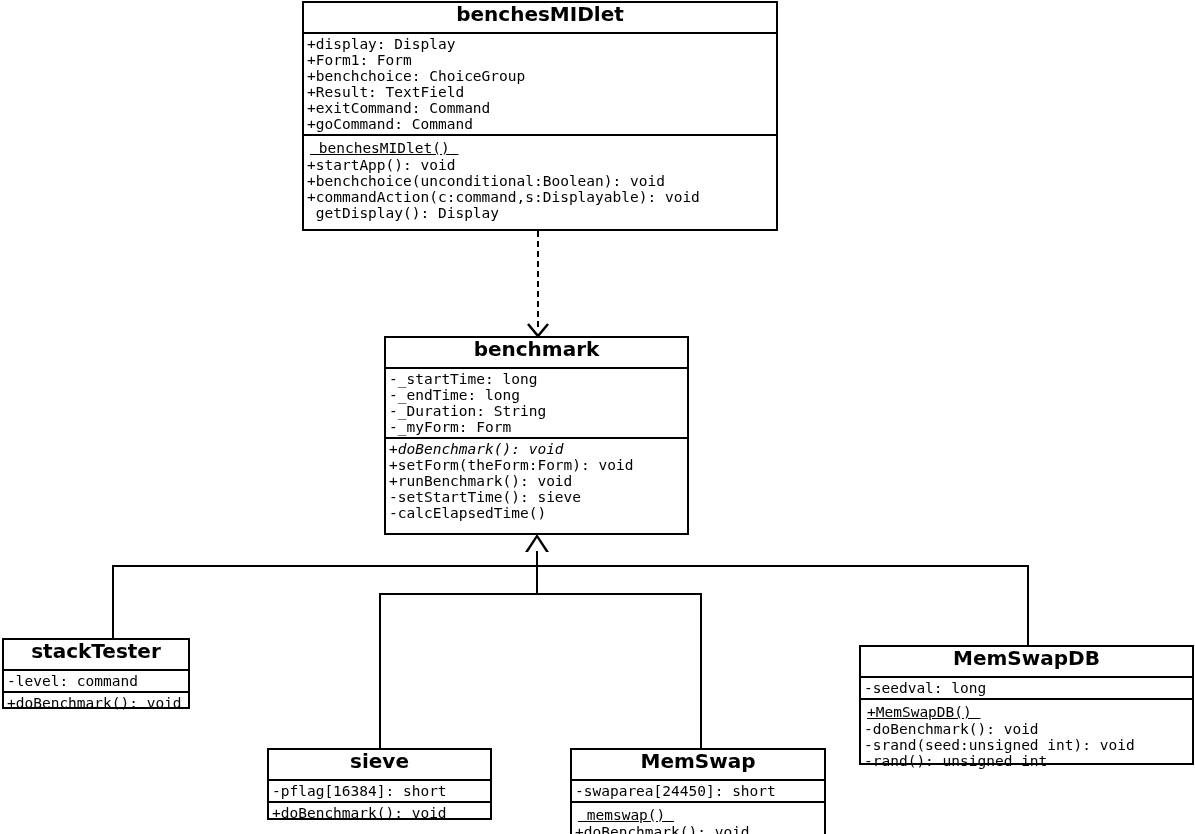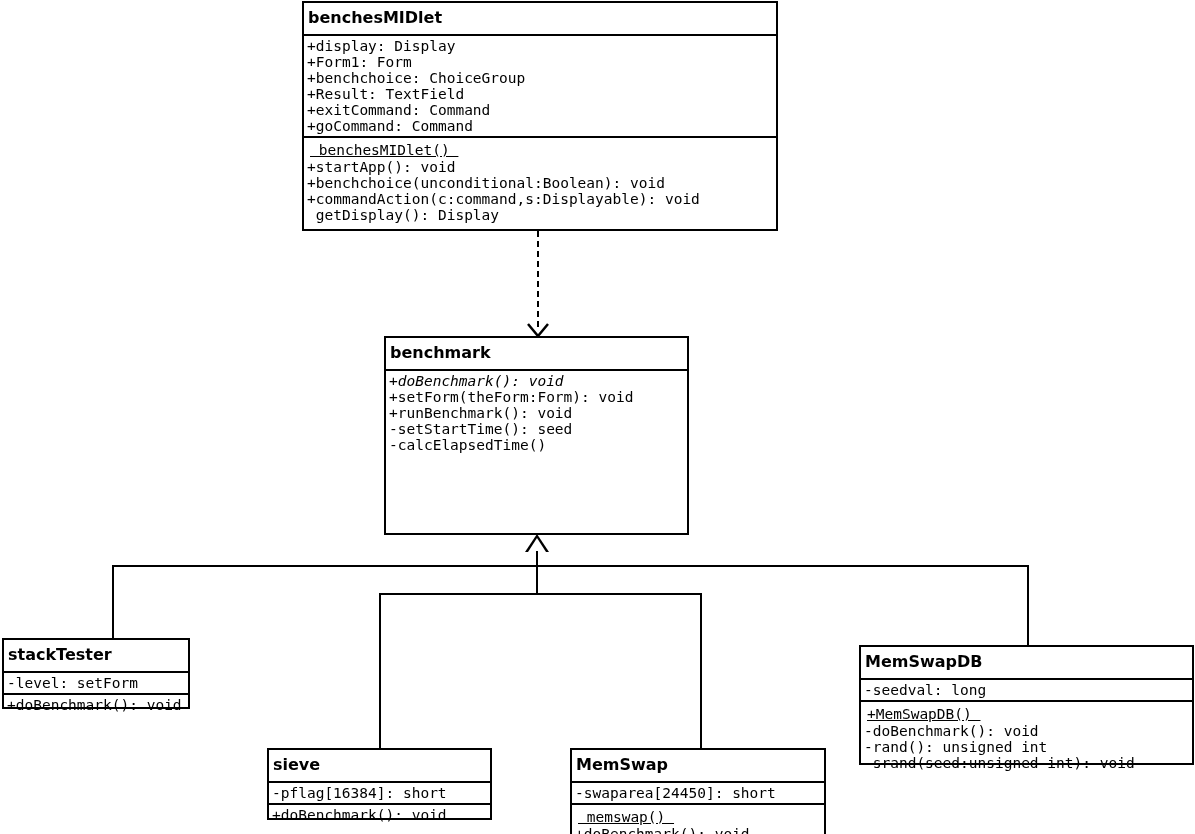--- a/index.html
+++ b/index.html
@@ -18,25 +18,26 @@
 
   
   .uml-class {
     position: absolute;
     box-sizing: border-box;
     border: 2px solid #000000;
     background: #ffffff;
   }
   .uml-title {
     box-sizing: border-box;
+    text-align: center;
     font-family: "DejaVu Sans", "Liberation Sans", sans-serif;
     font-weight: bold;
-    font-size: 16px;
+    font-size: 20px;
     line-height: 1;
-    padding: 7px 4px 8px 4px;
+    padding: 1px 4px 8px 4px;
     border-bottom: 2px solid #000000;
     color: #000000;
     white-space: nowrap;
   }
   .uml-compartment {
     box-sizing: border-box;
     padding: 2px 16px 2px 0;
     border-bottom: 2px solid #000000;
   }
   .uml-compartment.last {
@@ -121,46 +122,52 @@
     </div>
   </div>
 
   <div class="edge-v-dashed" style="left:537px; top:231px; height:96px;"></div>
   <svg class="dep-arrow" width="24" height="16" style="left:526px; top:322px;">
     <polyline points="2,2 12,14 22,2" fill="none" stroke="#000000" stroke-width="2.5"></polyline>
   </svg>
 
   <div class="uml-class" style="left:384px; top:336px; width:305px; height:199px;">
     <div class="uml-title">benchmark</div>
+    <div class="uml-compartment">
+      <div class="uml-line">-_startTime: long</div>
+      <div class="uml-line">-_endTime: long</div>
+      <div class="uml-line">-_Duration: String</div>
+      <div class="uml-line">-_myForm: Form</div>
+    </div>
     <div class="uml-compartment last">
       <div class="uml-line abstract">+doBenchmark(): void</div>
       <div class="uml-line">+setForm(theForm:Form): void</div>
       <div class="uml-line">+runBenchmark(): void</div>
-      <div class="uml-line">-setStartTime(): seed</div>
+      <div class="uml-line">-setStartTime(): sieve</div>
       <div class="uml-line">-calcElapsedTime()</div>
     </div>
   </div>
 
   <div class="gen-arrow-outer" style="left:525px; top:534px;"></div>
   <div class="gen-arrow-inner" style="left:528px; top:538px;"></div>
 
   <div class="edge-v" style="left:536px; top:551px; height:44px;"></div>
 
   <div class="edge-h" style="left:112px; top:565px; width:917px;"></div>
   <div class="edge-v" style="left:112px; top:565px; height:73px;"></div>
   <div class="edge-v" style="left:1027px; top:565px; height:80px;"></div>
 
   <div class="edge-h" style="left:379px; top:593px; width:323px;"></div>
   <div class="edge-v" style="left:379px; top:593px; height:155px;"></div>
   <div class="edge-v" style="left:700px; top:593px; height:155px;"></div>
 
   <div class="uml-class" style="left:2px; top:638px; width:188px; height:71px;">
     <div class="uml-title">stackTester</div>
     <div class="uml-compartment">
-      <div class="uml-line">-level: setForm</div>
+      <div class="uml-line">-level: command</div>
     </div>
     <div class="uml-compartment last">
       <div class="uml-line">+doBenchmark(): void</div>
     </div>
   </div>
 
   <div class="uml-class" style="left:267px; top:748px; width:225px; height:72px;">
     <div class="uml-title">sieve</div>
     <div class="uml-compartment">
       <div class="uml-line">-pflag[16384]: short</div>
@@ -182,18 +189,18 @@
   </div>
 
   <div class="uml-class" style="left:859px; top:645px; width:335px; height:120px;">
     <div class="uml-title">MemSwapDB</div>
     <div class="uml-compartment">
       <div class="uml-line">-seedval: long</div>
     </div>
     <div class="uml-compartment last">
       <div class="static-wrap"><span class="uml-line static-member">+MemSwapDB() </span></div>
       <div class="uml-line">-doBenchmark(): void</div>
+      <div class="uml-line">-srand(seed:unsigned int): void</div>
       <div class="uml-line">-rand(): unsigned int</div>
-      <div class="uml-line">-srand(seed:unsigned int): void</div>
     </div>
   </div>
 
 </div>
 
 </body></html>

